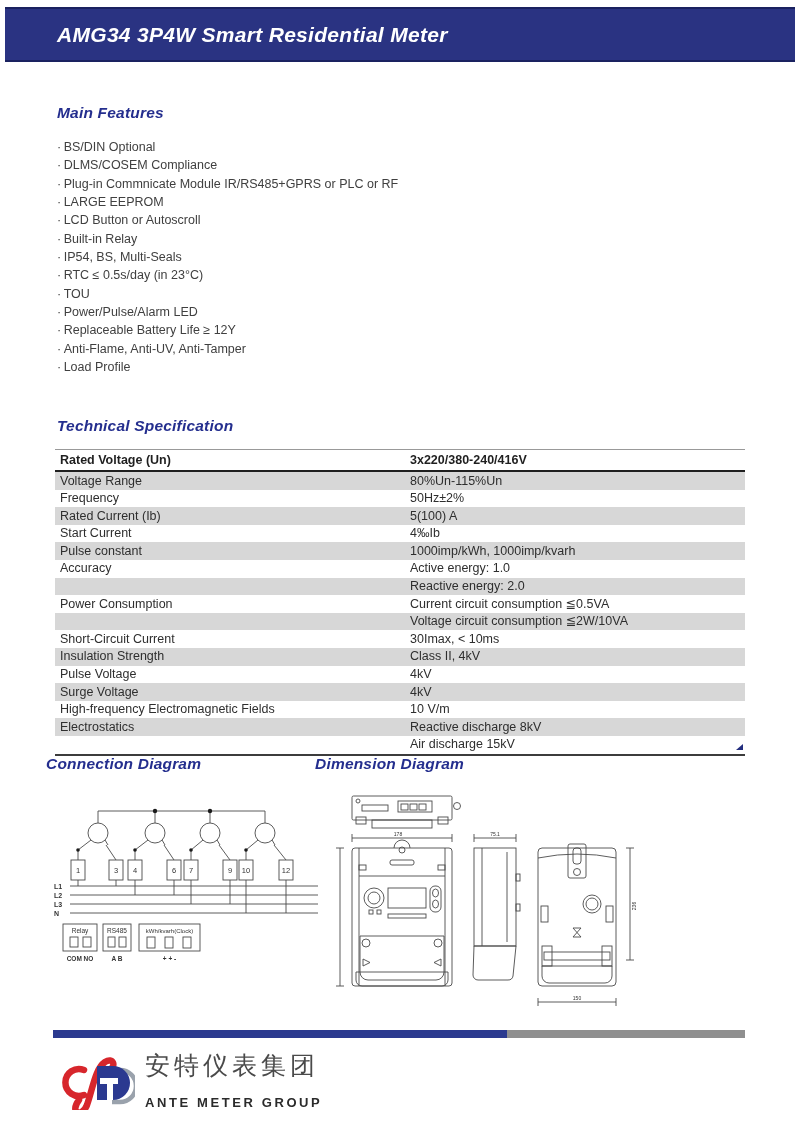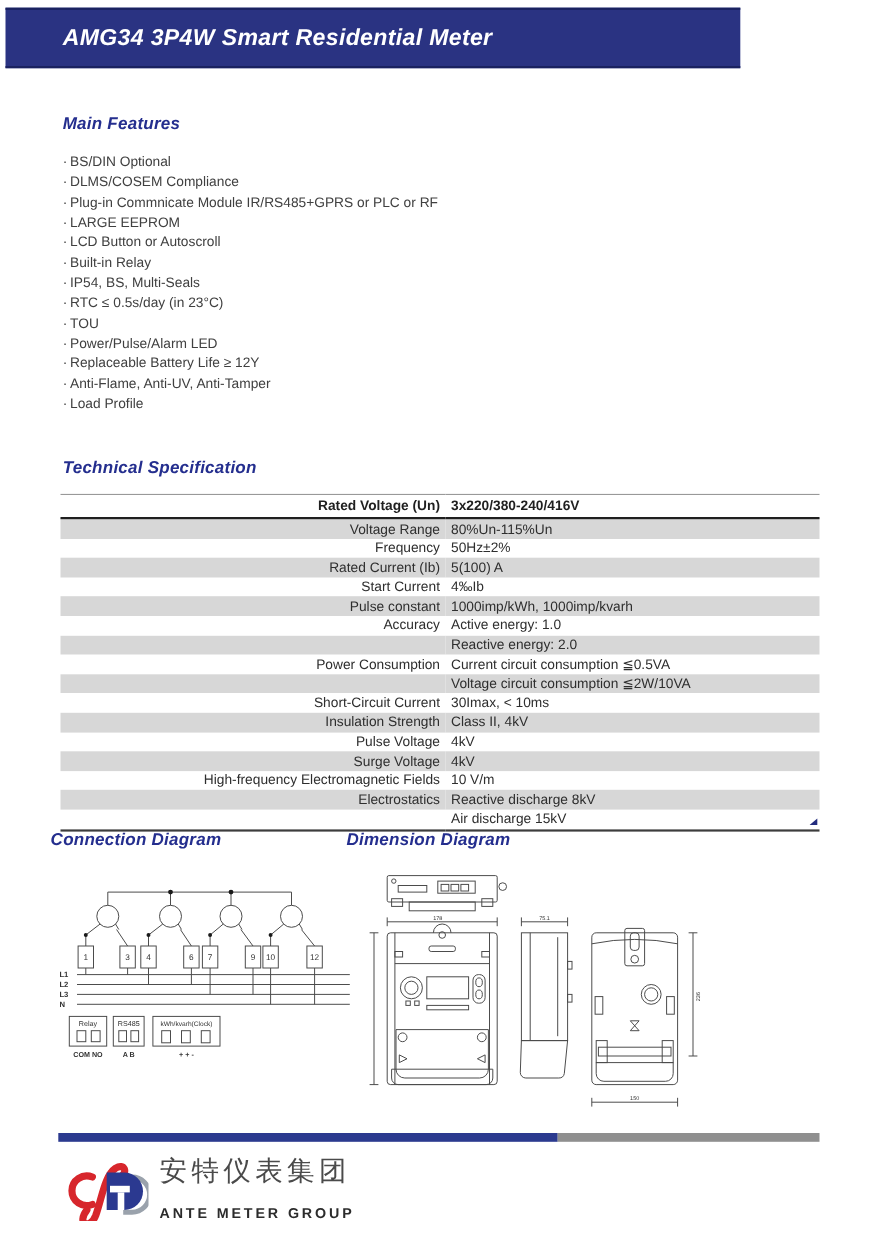--- a/index.html
+++ b/index.html
@@ -1,20 +1,20 @@
 <!DOCTYPE html>
 <html><head>
 <meta charset="utf-8">
 <style>
   html,body{margin:0;padding:0;background:#e8e8e8;}
   .page{position:relative;width:800px;height:1131px;margin:0 auto;background:#ffffff;
         font-family:"Liberation Sans", sans-serif;color:#3d3d3d;overflow:hidden;}
 
   
-  .header-bar{position:absolute;top:7px;left:5px;width:668px;height:55px;
+  .header-bar{position:absolute;top:7px;left:5px;width:790px;height:55px;
               background:#2a3382;border-top:2px solid #1a2260;border-bottom:2px solid #1a2260;
               box-sizing:border-box;display:flex;align-items:center;}
   .header-title{color:#ffffff;font-size:21px;font-weight:bold;font-style:italic;
                 padding-left:52px;letter-spacing:.3px;}
 
   
   .section-heading{position:absolute;font-size:15.5px;font-weight:bold;font-style:italic;
                    color:#242e8e;letter-spacing:.2px;}
   .h-features{top:104px;left:57px;}
   .h-spec{top:417px;left:57px;}
@@ -25,21 +25,21 @@
   .features{position:absolute;top:138px;left:57px;margin:0;padding:0;list-style:none;
             font-size:12.5px;line-height:18.35px;color:#404040;}
   .features li::before{content:"\00B7\2009";color:#404040;}
 
   
   .spec-table{position:absolute;top:449px;left:55px;width:690px;border-collapse:collapse;
               font-size:12.5px;color:#2e2e2e;border-top:1px solid #999;border-bottom:2px solid #3c3c3c;}
   .spec-table th{font-weight:bold;text-align:left;padding:3px 5px 3px 5px;
                  border-bottom:2.5px solid #1f1f1f;font-size:12.5px;color:#1f1f1f;}
   .spec-table td{padding:1.5px 5px;line-height:14.6px;height:14.6px;margin-top:31px;}
-  .spec-table .c1{width:340px;text-align:right;}
+  .spec-table .c1{width:340px;}
   .spec-table tr.shaded{background:#d7d7d7;}
   .table-corner-mark{position:absolute;top:744px;left:736px;width:0;height:0;
                      border-left:7px solid transparent;border-bottom:6px solid #232d7e;}
 
   
   .conn-svg{position:absolute;top:798px;left:50px;}
   .dim-svg{position:absolute;top:786px;left:330px;}
   .diag text{font-family:"Liberation Sans", sans-serif;fill:#333;}
   .diag .ln{stroke:#4a4a4a;stroke-width:0.9;fill:none;}
   .diag .fill-dot{fill:#1a1a1a;stroke:none;}

